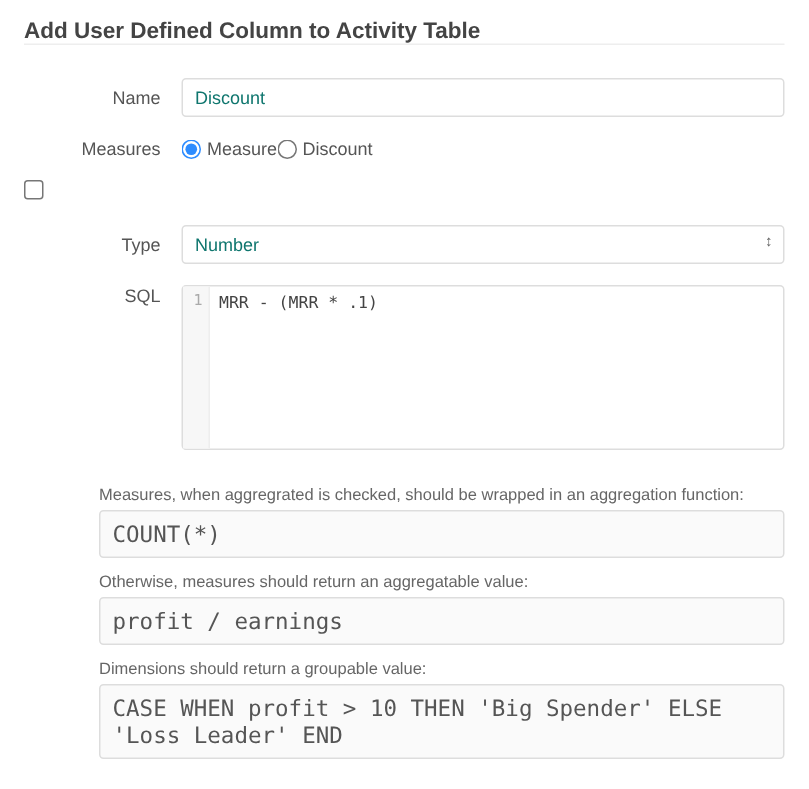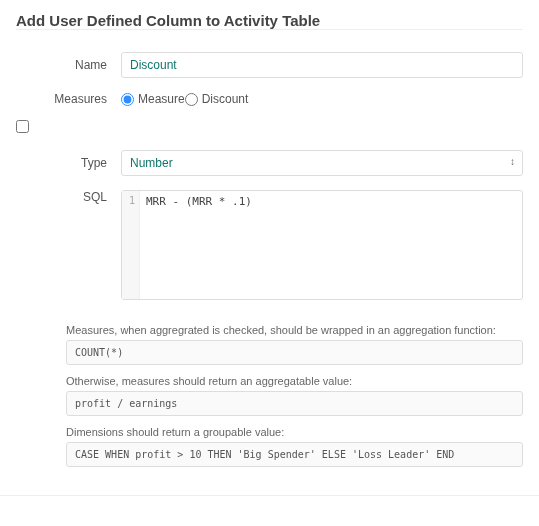--- a/index.html
+++ b/index.html
@@ -90,21 +90,21 @@
   margin-left: 50px;
   margin-bottom: 4px;
 }
 .hint-code {
   margin: 0 0 10px 50px;
   border: 1px solid #ddd;
   background: #fafafa;
   border-radius: 3px;
   padding: 6px 8px;
   font-family: Menlo, Consolas, monospace;
-  font-size: 10px;
+  font-size: 15px;
   color: #555;
 }
 </style>
 </head>
 <body>
 
 <div class="dialog">
   <div class="title">Add User Defined Column to Activity Table</div>
 
   <div class="form-row">

